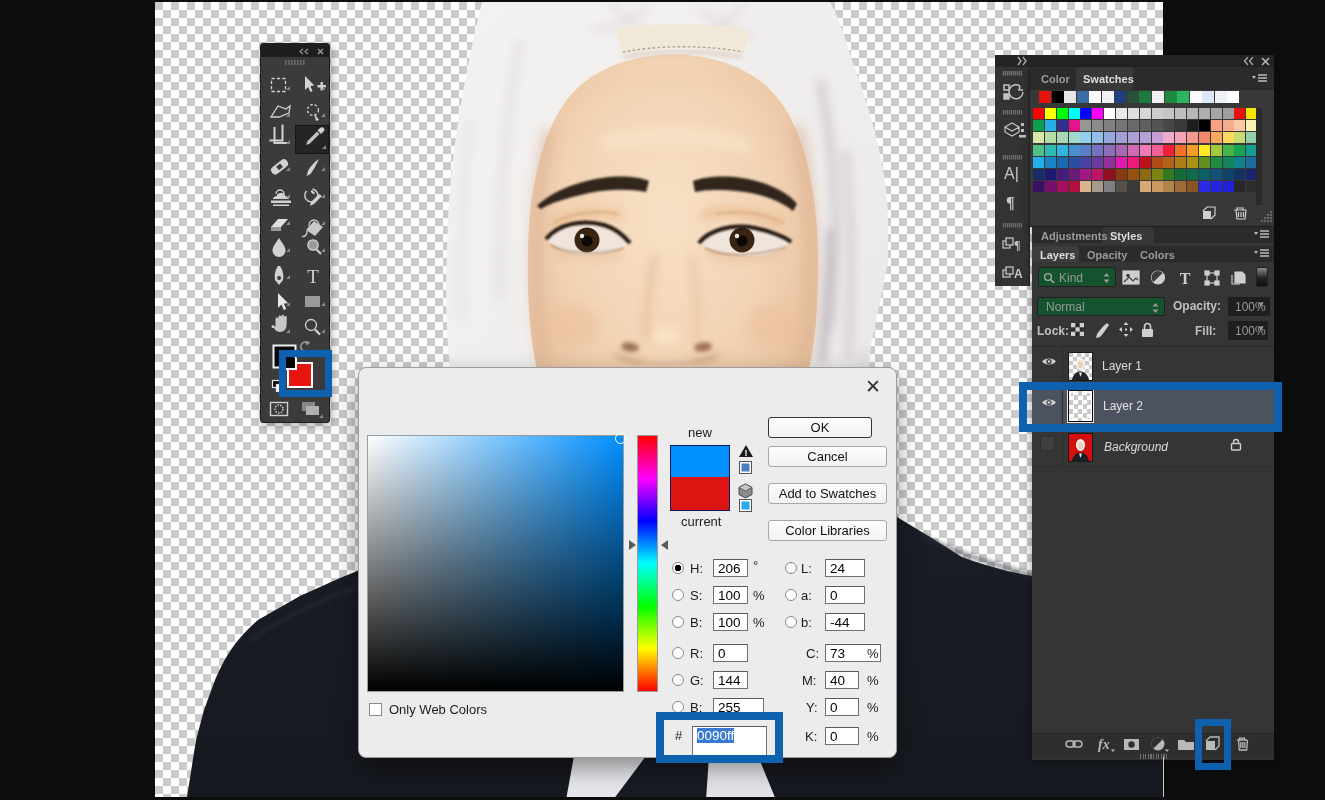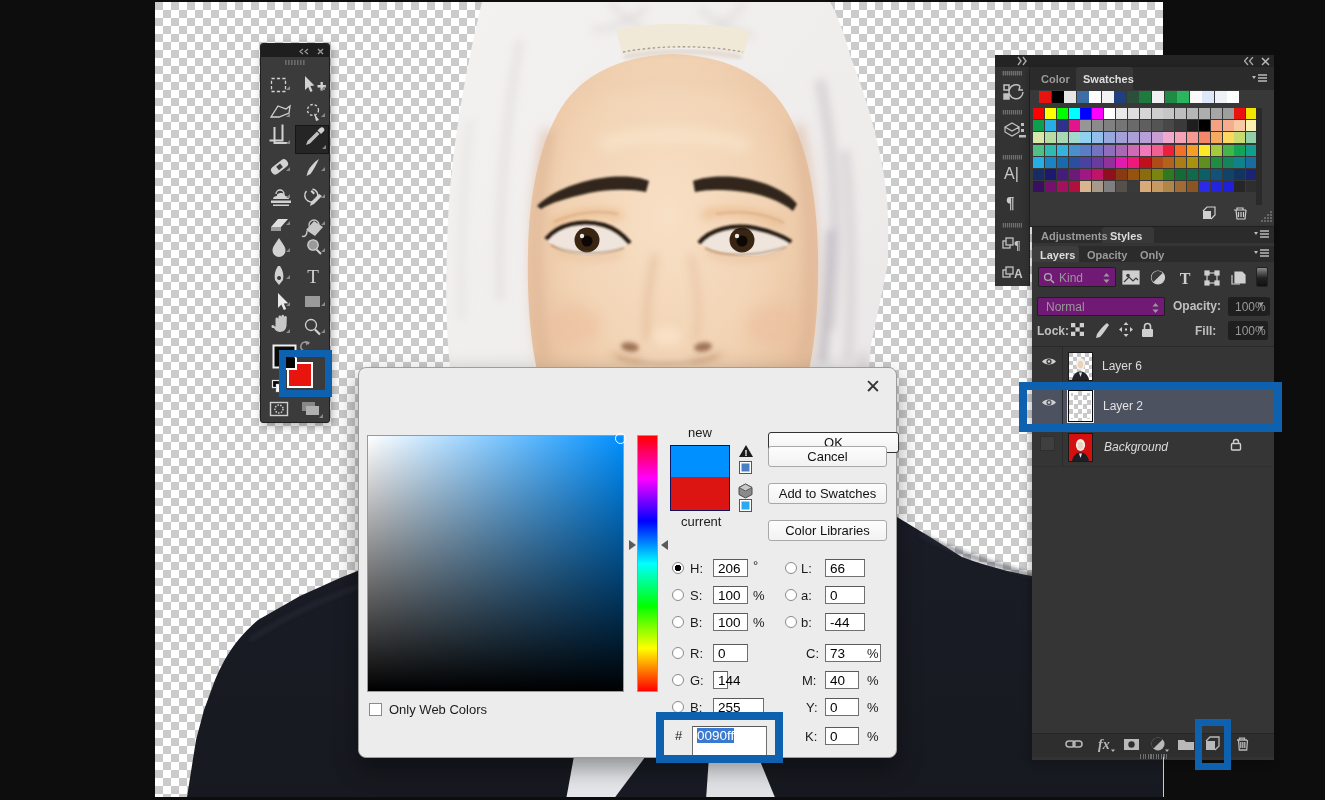--- a/index.html
+++ b/index.html
@@ -34,21 +34,21 @@
 #tools{left:260px;top:43px;width:70px;height:380px;background:#3b3b3b;border:1px solid #202020;border-radius:3px;box-shadow:2px 3px 8px rgba(0,0,0,.3);}
 #tooltitle{left:0;top:0;width:100%;height:13px;background:#1e1e1e;border-radius:3px 3px 0 0;}
 
 #dockhead{left:995px;top:55px;width:279px;height:12px;background:#242424;}
 #strip{left:995px;top:67px;width:35px;height:219px;background:#333333;border-right:1px solid #262626;}
 #swpanel{left:1030px;top:67px;width:244px;height:160px;background:#383838;border-bottom:1px solid #232323;box-shadow:-2px 2px 8px rgba(0,0,0,.25);}
 #swtabs{left:0;top:0;width:244px;height:23px;background:#2b2b2b;}
 #lowerdock{left:1032px;top:227px;width:242px;height:533px;background:#353535;box-shadow:-2px 2px 8px rgba(0,0,0,.25);}
 .tabtxt{font-size:11px;font-weight:bold;color:#9b9b9b;}
 .tabactive{color:#dedede;}
-.dk{background:#701a75;border:1px solid #1f1f1f;border-radius:2px;color:#989898;font-size:12px;}
+.dk{background:#14532d;border:1px solid #1f1f1f;border-radius:2px;color:#989898;font-size:12px;}
 #recentrow i,#swgrid i{position:absolute;display:block;}
 </style></head>
 <body>
 <div id="stage">
   <div id="canvas" class="abs"></div>
   <svg id="photo" class="abs" style="left:155px;top:2px;" width="1008" height="795" viewBox="155 2 1008 795">
     <defs>
       <radialGradient id="sking" cx="48%" cy="38%" r="68%">
         <stop offset="0" stop-color="#f8e0c6"></stop>
           <stop offset=".5" stop-color="#f2d4b5"></stop>
@@ -265,21 +265,21 @@
     <svg class="abs" style="left:378px;top:76px;" width="18" height="150" viewBox="0 0 18 150">
       <path d="M9 1 L16 13 L2 13 Z" fill="#1b1b1b"></path>
         <text x="9" y="12" font-size="9" font-weight="bold" fill="#fff" text-anchor="middle">!</text>
       <rect x="2.5" y="17.5" width="12" height="12" fill="#fff" stroke="#555"></rect>
         <rect x="4.5" y="19.5" width="8" height="8" fill="#4a7fc1"></rect>
       <path d="M8.5 40 L15 43.5 L15 50.5 L8.5 54 L2 50.5 L2 43.5 Z" fill="#8b8b8b" stroke="#4a4a4a"></path>
       <path d="M8.5 40 L15 43.5 L8.5 47 L2 43.5 Z" fill="#c8c8c8" stroke="#4a4a4a" stroke-width=".8"></path>
       <rect x="2.5" y="55.5" width="12" height="12" fill="#fff" stroke="#555"></rect>
         <rect x="4.5" y="57.5" width="8" height="8" fill="#29a9f0"></rect>
     </svg>
-    <div class="abs btn" style="left:409px;top:64px;width:131px;height:21px;line-height:20px;border-color:#333;">OK</div>
+    <div class="abs btn" style="left:409px;top:49px;width:104px;height:21px;line-height:20px;border-color:#333;">OK</div>
     <div class="abs btn" style="left:409px;top:78px;width:119px;height:21px;line-height:20px;">Cancel</div>
     <div class="abs btn" style="left:409px;top:115px;width:119px;height:21px;line-height:20px;">Add to Swatches</div>
     <div class="abs btn" style="left:409px;top:152px;width:119px;height:21px;line-height:20px;">Color Libraries</div>
 
     <div class="abs radio" style="left:313px;top:194px;background:radial-gradient(circle,#000 0 3px,#fff 3px);"></div>
     <div class="abs cplab" style="left:331px;top:193px;">H:</div>
     <div class="abs tb" style="left:354px;top:191px;width:35px;height:18px;">206</div>
     <div class="abs cplab" style="left:394px;top:190px;">°</div>
     <div class="abs radio" style="left:313px;top:221px;"></div>
     <div class="abs cplab" style="left:331px;top:220px;">S:</div>
@@ -287,28 +287,28 @@
     <div class="abs pct" style="left:394px;top:220px;">%</div>
     <div class="abs radio" style="left:313px;top:248px;"></div>
     <div class="abs cplab" style="left:331px;top:247px;">B:</div>
     <div class="abs tb" style="left:354px;top:245px;width:35px;height:18px;">100</div>
     <div class="abs pct" style="left:394px;top:247px;">%</div>
     <div class="abs radio" style="left:313px;top:279px;"></div>
     <div class="abs cplab" style="left:331px;top:278px;">R:</div>
     <div class="abs tb" style="left:354px;top:276px;width:35px;height:18px;">0</div>
     <div class="abs radio" style="left:313px;top:306px;"></div>
     <div class="abs cplab" style="left:331px;top:305px;">G:</div>
-    <div class="abs tb" style="left:354px;top:303px;width:15px;height:18px;">144</div>
+    <div class="abs tb" style="left:354px;top:303px;width:35px;height:18px;">144</div>
     <div class="abs radio" style="left:313px;top:333px;"></div>
     <div class="abs cplab" style="left:331px;top:332px;">B:</div>
     <div class="abs tb" style="left:354px;top:330px;width:51px;height:18px;">255</div>
 
     <div class="abs radio" style="left:426px;top:194px;"></div>
     <div class="abs cplab" style="left:442px;top:193px;">L:</div>
-    <div class="abs tb" style="left:466px;top:191px;width:40px;height:18px;">66</div>
+    <div class="abs tb" style="left:466px;top:191px;width:40px;height:18px;">24</div>
     <div class="abs radio" style="left:426px;top:221px;"></div>
     <div class="abs cplab" style="left:442px;top:220px;">a:</div>
     <div class="abs tb" style="left:466px;top:218px;width:40px;height:18px;">0</div>
     <div class="abs radio" style="left:426px;top:248px;"></div>
     <div class="abs cplab" style="left:442px;top:247px;">b:</div>
     <div class="abs tb" style="left:466px;top:245px;width:40px;height:18px;">-44</div>
     <div class="abs cplab" style="left:447px;top:278px;">C:</div>
     <div class="abs tb" style="left:466px;top:276px;width:56px;height:18px;">73</div>
     <div class="abs pct" style="left:508px;top:278px;">%</div>
     <div class="abs cplab" style="left:443px;top:305px;">M:</div>
@@ -565,21 +565,21 @@
     <div class="abs tabtxt tabactive" style="left:78px;top:3px;">Styles</div>
     <svg class="abs" style="left:222px;top:3px;" width="16" height="10" viewBox="0 0 16 10">
         <path d="M0 2 l4 0 -2 3 z" fill="#bbb"></path>
         <path d="M6 1 h9 M6 4 h9 M6 7 h9" stroke="#bbb" stroke-width="1.6"></path>
       </svg>
     <div class="abs" style="left:0;top:16px;width:242px;height:3px;background:#353535;"></div>
     <div class="abs" style="left:0;top:19px;width:242px;height:16px;background:#2b2b2b;"></div>
     <div class="abs" style="left:0;top:19px;width:47px;height:16px;background:#3d3d3d;border-radius:3px 3px 0 0;"></div>
     <div class="abs tabtxt tabactive" style="left:8px;top:22px;">Layers</div>
     <div class="abs tabtxt" style="left:55px;top:22px;">Opacity</div>
-    <div class="abs tabtxt" style="left:108px;top:22px;">Only</div>
+    <div class="abs tabtxt" style="left:108px;top:22px;">Colors</div>
     <svg class="abs" style="left:222px;top:22px;" width="16" height="10" viewBox="0 0 16 10">
         <path d="M0 2 l4 0 -2 3 z" fill="#bbb"></path>
         <path d="M6 1 h9 M6 4 h9 M6 7 h9" stroke="#bbb" stroke-width="1.6"></path>
       </svg>
 
     <div class="abs dk" style="left:6px;top:40px;width:78px;height:20px;">
       <svg class="abs" style="left:4px;top:4px;" width="12" height="12" viewBox="0 0 12 12">
           <circle cx="5" cy="5" r="3.4" fill="none" stroke="#aaa" stroke-width="1.4"></circle>
           <path d="M8 8 l3 3" stroke="#aaa" stroke-width="1.6"></path>
         </svg>
@@ -671,21 +671,21 @@
         </svg>
     </div>
     <div id="th3" class="abs" style="left:36px;top:206px;width:25px;height:29px;border:1px solid #191919;background:#d40f10;">
       <svg width="23" height="27" viewBox="0 0 23 27">
           <ellipse cx="11.5" cy="11" rx="4.6" ry="6" fill="#f3f0ed"></ellipse>
           <ellipse cx="11.5" cy="11.5" rx="2.8" ry="3.8" fill="#ecd2bb"></ellipse>
           <path d="M3 27 C4 21 8 18.5 11.5 18.5 C15 18.5 19 21 20 27 Z" fill="#1d1e24"></path>
           <path d="M10 19.5 L11.5 24 L13 19.5 Z" fill="#e8e8e8"></path>
         </svg>
     </div>
-    <div class="abs" style="left:70px;top:132px;font-size:12px;color:#dcdcdc;">Layer 6</div>
+    <div class="abs" style="left:70px;top:132px;font-size:12px;color:#dcdcdc;">Layer 1</div>
     <div class="abs" style="left:71px;top:172px;font-size:12px;color:#e2e2e2;">Layer 2</div>
     <div class="abs" style="left:72px;top:213px;font-size:12px;font-style:italic;color:#dcdcdc;">Background</div>
     <svg class="abs" style="left:198px;top:211px;" width="12" height="13" viewBox="0 0 12 13">
         <rect x="1.5" y="5.5" width="9" height="6.5" rx="1" fill="none" stroke="#cfcfcf" stroke-width="1.4"></rect>
         <path d="M3.5 5.5 v-1.5 a2.5 2.5 0 0 1 5 0 v1.5" fill="none" stroke="#cfcfcf" stroke-width="1.4"></path>
       </svg>
     <div class="abs" style="left:0;top:239px;width:242px;height:1px;background:#2f2f2f;"></div>
 
     <div class="abs" style="left:0;top:506px;width:242px;height:24px;background:#2e2e2e;border-top:1px solid #262626;"></div>
     <svg class="abs" style="left:33px;top:509px;" width="185" height="16" viewBox="0 0 185 16">

